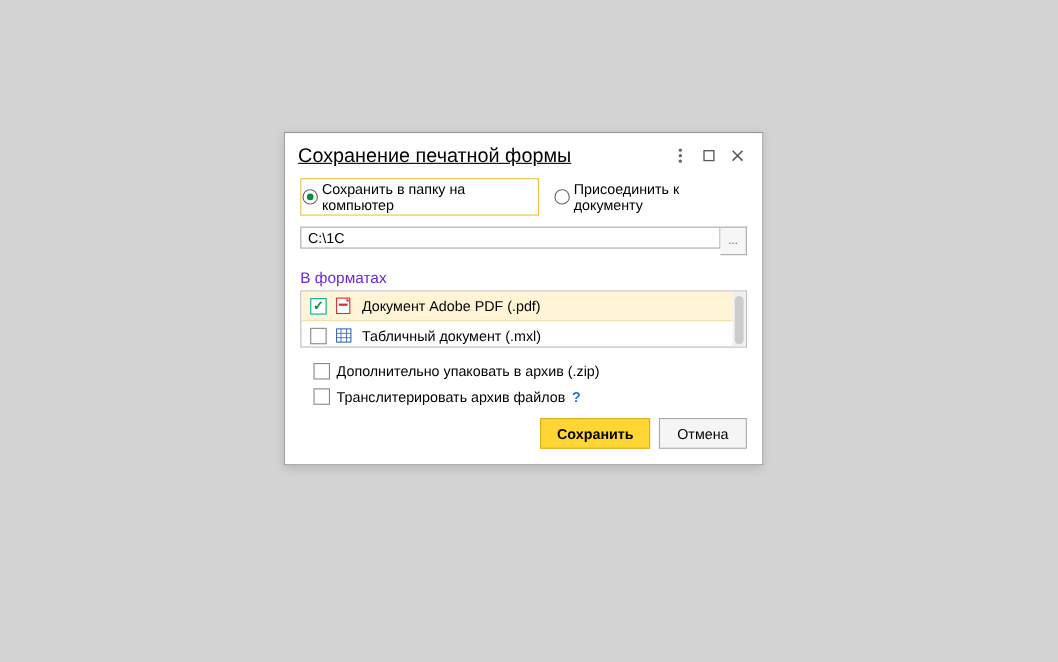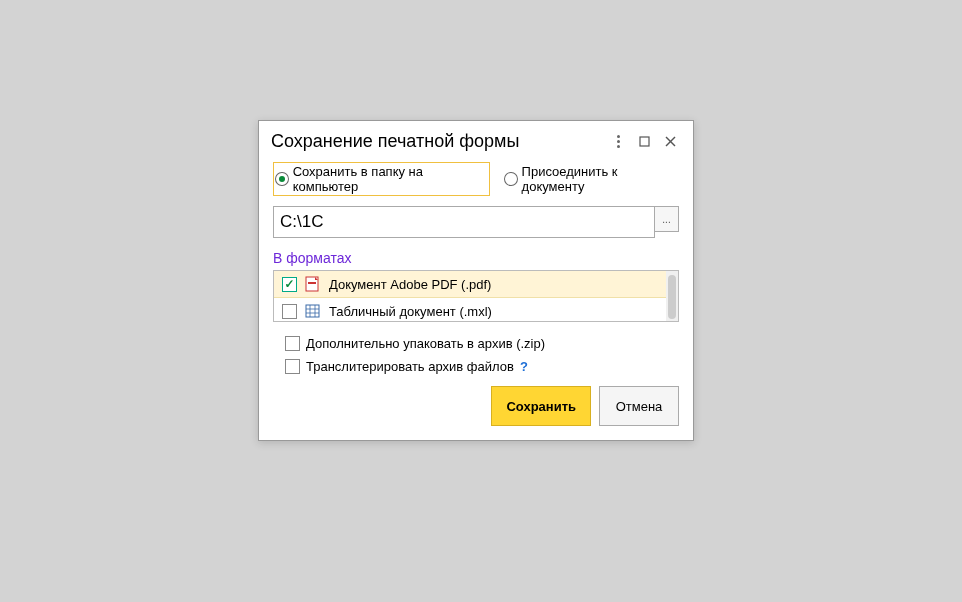--- a/index.html
+++ b/index.html
@@ -18,20 +18,21 @@
     top: 120px;
     width: 436px;
     background: #fff;
     border: 1px solid #999;
     box-shadow: 0 2px 8px rgba(0,0,0,0.15);
   }
   .titlebar {
     display: flex;
     align-items: center;
     padding: 10px 12px 6px 12px;
+    text-decoration: underline;
   }
   .titlebar h1 {
     font-size: 18px;
     font-weight: normal;
     margin: 0;
     flex: 1;
     color: #000;
   }
   .win-btn {
     width: 22px;
@@ -90,22 +91,22 @@
     border-radius: 50%;
   }
   .path-row {
     display: flex;
     margin-bottom: 12px;
   }
   .path-input {
     flex: 1;
     border: 1px solid #aaa;
     padding: 4px 6px;
-    font-size: 17px;
-    height: 32px;
+    font-size: 13px;
+    height: 20px;
     outline: none;
   }
   .browse-btn {
     width: 24px;
     height: 26px;
     border: 1px solid #aaa;
     border-left: none;
     background: #f6f6f6;
     cursor: pointer;
     display: flex;
@@ -196,21 +197,21 @@
     font-weight: bold;
   }
   .btn-row {
     display: flex;
     justify-content: flex-end;
     gap: 8px;
     margin-top: 12px;
   }
   .btn {
     min-width: 80px;
-    height: 40px;
+    height: 28px;
     border: 1px solid #aaa;
     background: #f5f5f5;
     cursor: pointer;
     font-size: 13px;
     padding: 0 14px;
   }
   .btn.primary {
     background: #ffd633;
     border-color: #d8b020;
     font-weight: bold;

